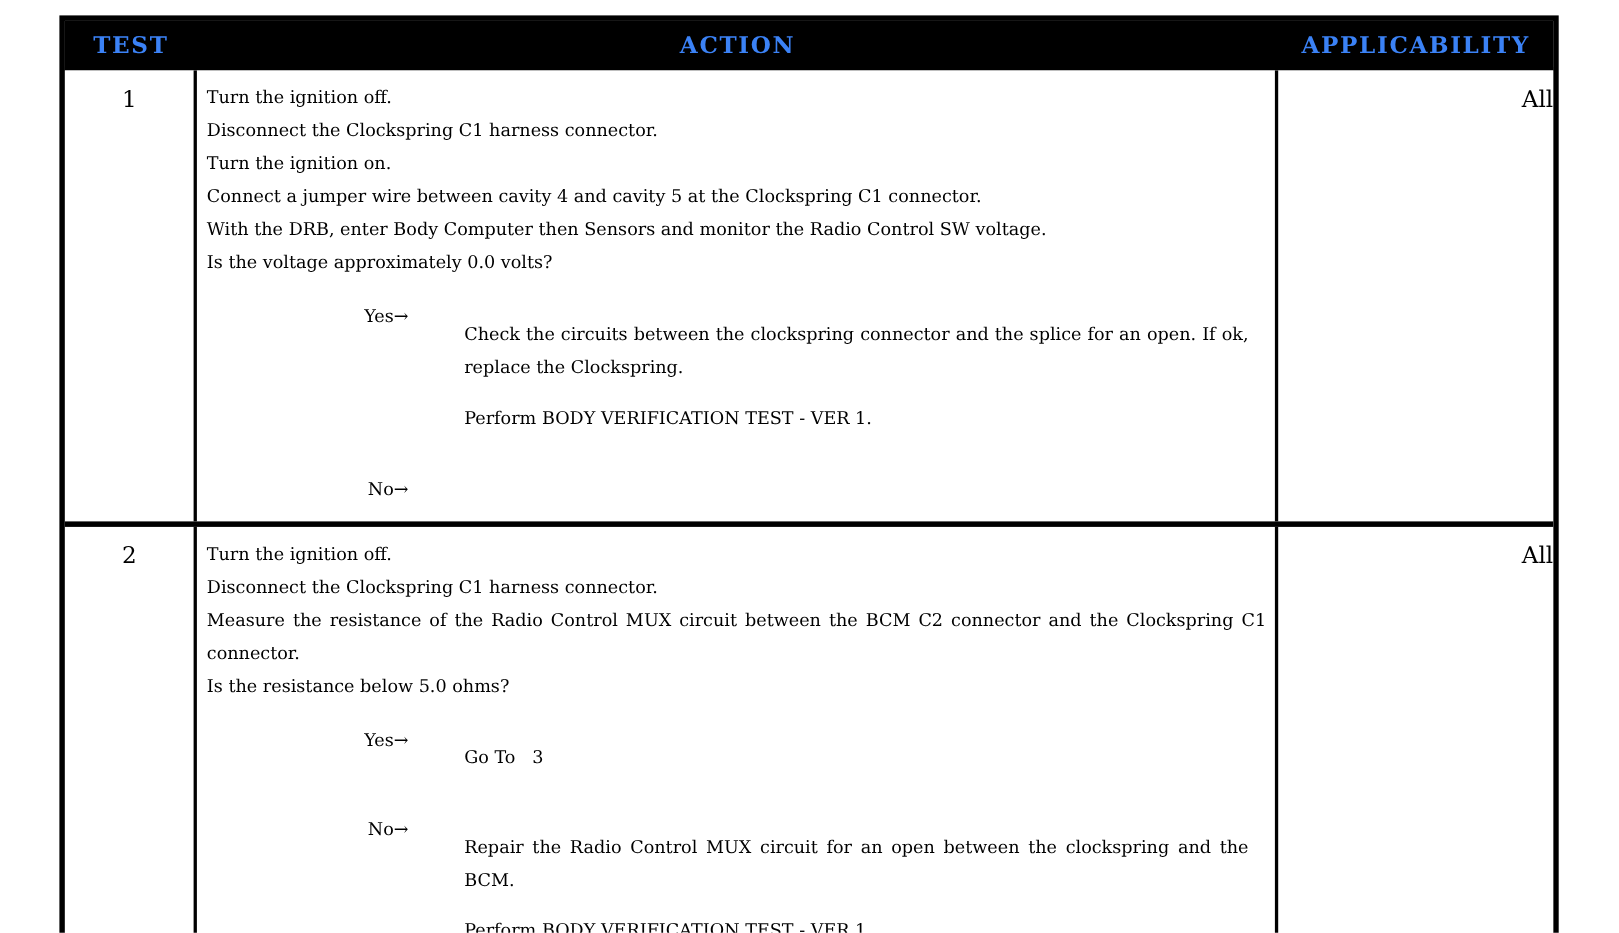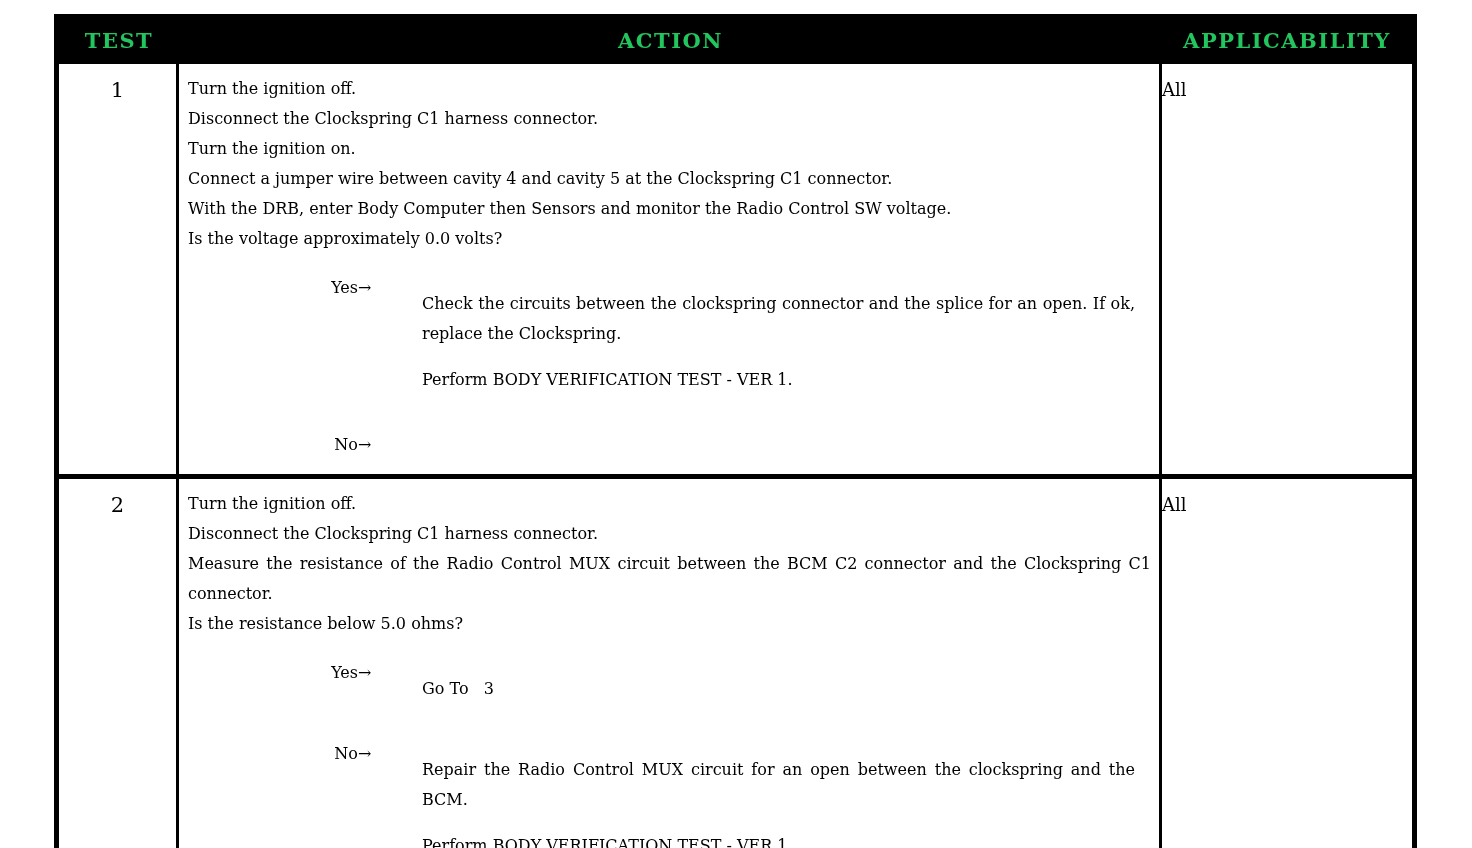--- a/index.html
+++ b/index.html
@@ -24,21 +24,21 @@
     top: 14px;
     width: 1363px;
     box-sizing: border-box;
     border: 5px solid #000000;
     background: #ffffff;
   }
   .thead {
     display: grid;
     grid-template-columns: 120px 1fr 250px;
     background: #000000;
-    color: #22c55e;
+    color: #3b82f6;
     height: 42px;
     align-items: center;
     font-weight: bold;
     font-size: 21px;
     letter-spacing: 1.5px;
     border-bottom: 3px solid #000000;
   }
   .th { text-align: center; white-space: nowrap; }
   .trow {
     display: grid;
@@ -53,23 +53,23 @@
     font-size: 21px;
     line-height: 30px;
   }
   .td-action {
     border-right: 3px solid #000000;
     padding: 10px 8px 14px 9px;
     font-size: 16px;
     line-height: 30px;
   }
   .td-appl {
-    text-align: left;
+    text-align: right;
     padding-top: 11px;
-    font-size: 18px;
+    font-size: 21px;
     line-height: 30px;
   }
   .row-1 { min-height: 388px; }
   .row-2 { min-height: 352px; }
   .step {
     margin: 0;
     text-align: justify;
     text-justify: inter-word;
   }
   .choice {

